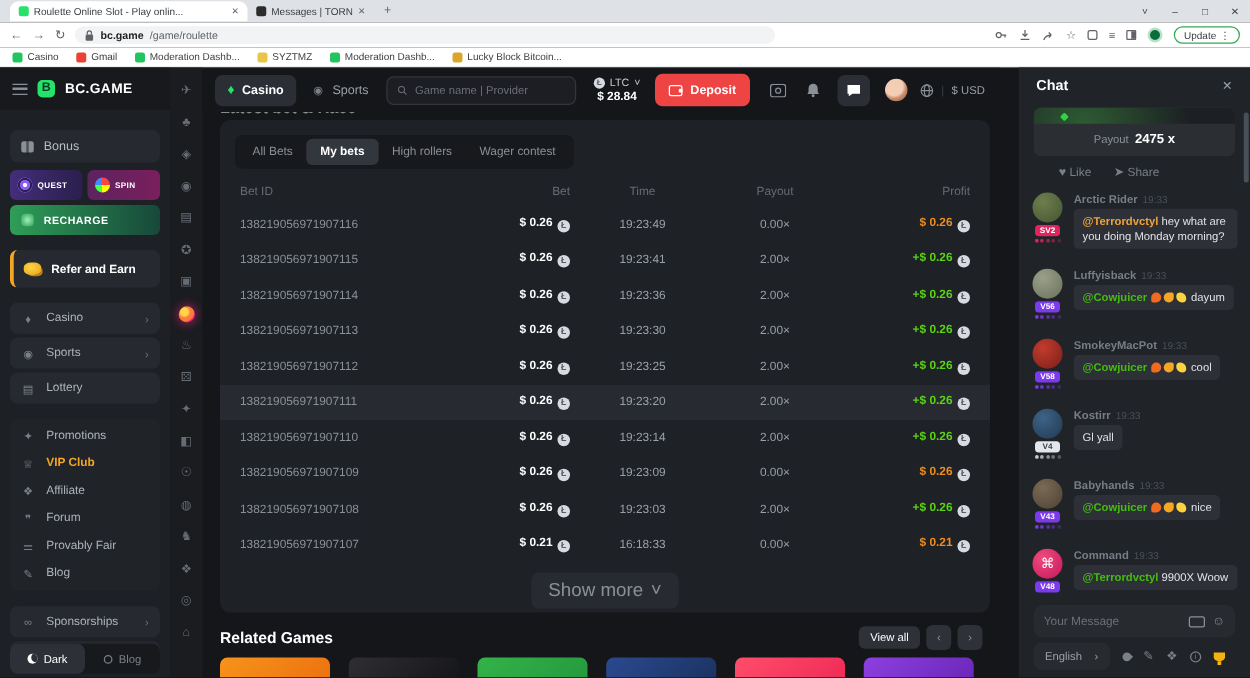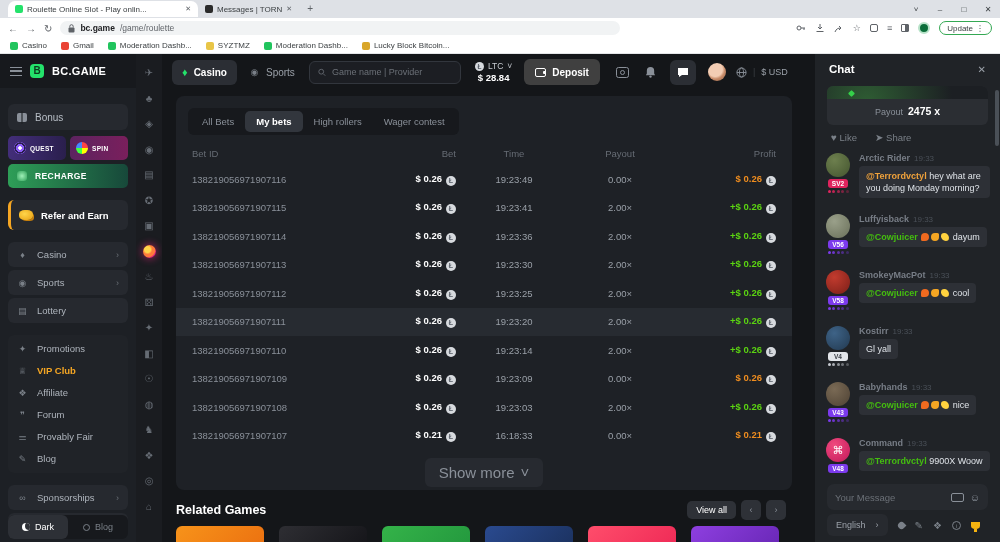--- a/index.html
+++ b/index.html
@@ -90,21 +90,21 @@
   .casinopill b { color:#fff; font-size:10px; }
   .sportsbtn { display:flex; align-items:center; gap:6px; margin-left:12px; color:#9aa0a8; font-size:10px; }
   .sportsbtn .nicon { color:#7a8088; }
   .searchbox { margin-left:14px; width:152px; height:23px; background:#1c1e23; border:1px solid #32363d; border-radius:6px; display:flex; align-items:center; gap:6px; padding:0 8px; }
   .searchbox input { background:transparent; border:none; outline:none; color:#c6cad0; font-size:9px; width:100%; font-family:inherit; }
   .searchbox input::placeholder { color:#6b7077; }
   .balance { margin-left:14px; text-align:center; }
   .balance .top { display:flex; align-items:center; gap:4px; font-size:8.5px; color:#c6cad0; }
   .ltccoin { width:9px; height:9px; border-radius:50%; background:#d7dade; color:#555c66; font-size:6.5px; font-weight:bold; line-height:9px; text-align:center; display:inline-block; }
   .balance .amt { color:#fff; font-weight:bold; font-size:9.5px; margin-top:1px; }
-  .depositbtn { margin-left:12px; height:26px; background:#404040; border-radius:6px; display:flex; align-items:center; gap:6px; padding:0 11px; color:#fff; font-size:10px; font-weight:bold; }
+  .depositbtn { margin-left:12px; height:26px; background:#ef4444; border-radius:6px; display:flex; align-items:center; gap:6px; padding:0 11px; color:#fff; font-size:10px; font-weight:bold; }
   .wicon { width:11px; height:9px; border:1.3px solid #fff; border-radius:2px; position:relative; }
   .wicon:after { content:""; position:absolute; right:-1px; top:2px; width:3px; height:3px; background:#fff; border-radius:1px; }
   .bticon { margin-left:16px; }
   svg.gico { display:block; }
   .chatbtn { margin-left:14px; width:26px; height:25px; background:#2b2e34; border-radius:6px; display:flex; align-items:center; justify-content:center; }
   .useravatar { margin-left:12px; width:18px; height:18px; border-radius:50%; background:radial-gradient(circle at 40% 35%, #f3cdb4 0 45%, #c98d6b 60%, #8a5a3c); }
   .fiat { margin-left:10px; display:flex; align-items:center; gap:6px; color:#9aa0a8; font-size:9px; }
   .fiat .sep { color:#3a3e45; }
 
   .page-title { position:absolute; top:24px; left:14px; color:#fff; font-size:13px; z-index:1; }
@@ -140,21 +140,21 @@
   .chat { position:absolute; left:815px; top:0; width:185px; height:488px; background:#202327; }
   .chathead { height:30px; display:flex; align-items:center; padding:0 14px; }
   .chathead b { color:#fff; font-size:11.5px; }
   .chatclose { margin-left:auto; color:#9aa0a8; font-size:10px; }
   .pinned { margin:2px 12px 0; background:#2b2e33; border-radius:6px; overflow:hidden; }
   .pinned .pimg { height:13px; background:radial-gradient(circle at 25% 120%, #2e5c33, #1c1f23 70%); position:relative; }
   .pinned .pimg:after { content:""; position:absolute; left:22px; top:5px; width:5px; height:5px; background:#35d04a; border-radius:1px; transform:rotate(45deg); }
   .payline { display:flex; justify-content:center; align-items:baseline; gap:5px; padding:6px 0 8px; }
   .payline .pl { color:#8a9099; font-size:9px; }
   .payline .pv { color:#fff; font-size:10.5px; font-weight:bold; }
-  .likeshare { display:flex; gap:18px; padding:7px 16px 6px; color:#7a8088; font-size:9.5px; align-items:center; }
+  .likeshare { display:flex; gap:18px; padding:7px 16px 6px; color:#7a8088; font-size:9.5px; align-items:center;margin-left:16px; }
   .likeshare span.g { font-size:10px; }
   .msgs { padding:4px 10px 0 10px; }
   .msg { display:flex; gap:8px; margin-bottom:16px; }
   .mleft { width:26px; flex:none; display:flex; flex-direction:column; align-items:center; }
   .mavatar { width:24px; height:24px; border-radius:50%; color:#fff; font-size:11px; text-align:center; line-height:24px; }
   .mbadge { margin-top:2px; min-width:20px; padding:1px 3px; border-radius:3px; font-size:6.5px; font-weight:bold; text-align:center; color:#fff; }
   .mbadge.white { background:#e3e6ea; color:#3a3e45; }
   .mbadge.purple { background:#7c3aed; }
   .mbadge.red { background:#e0245e; }
   .mdots { display:flex; gap:1.5px; margin-top:2px; }

